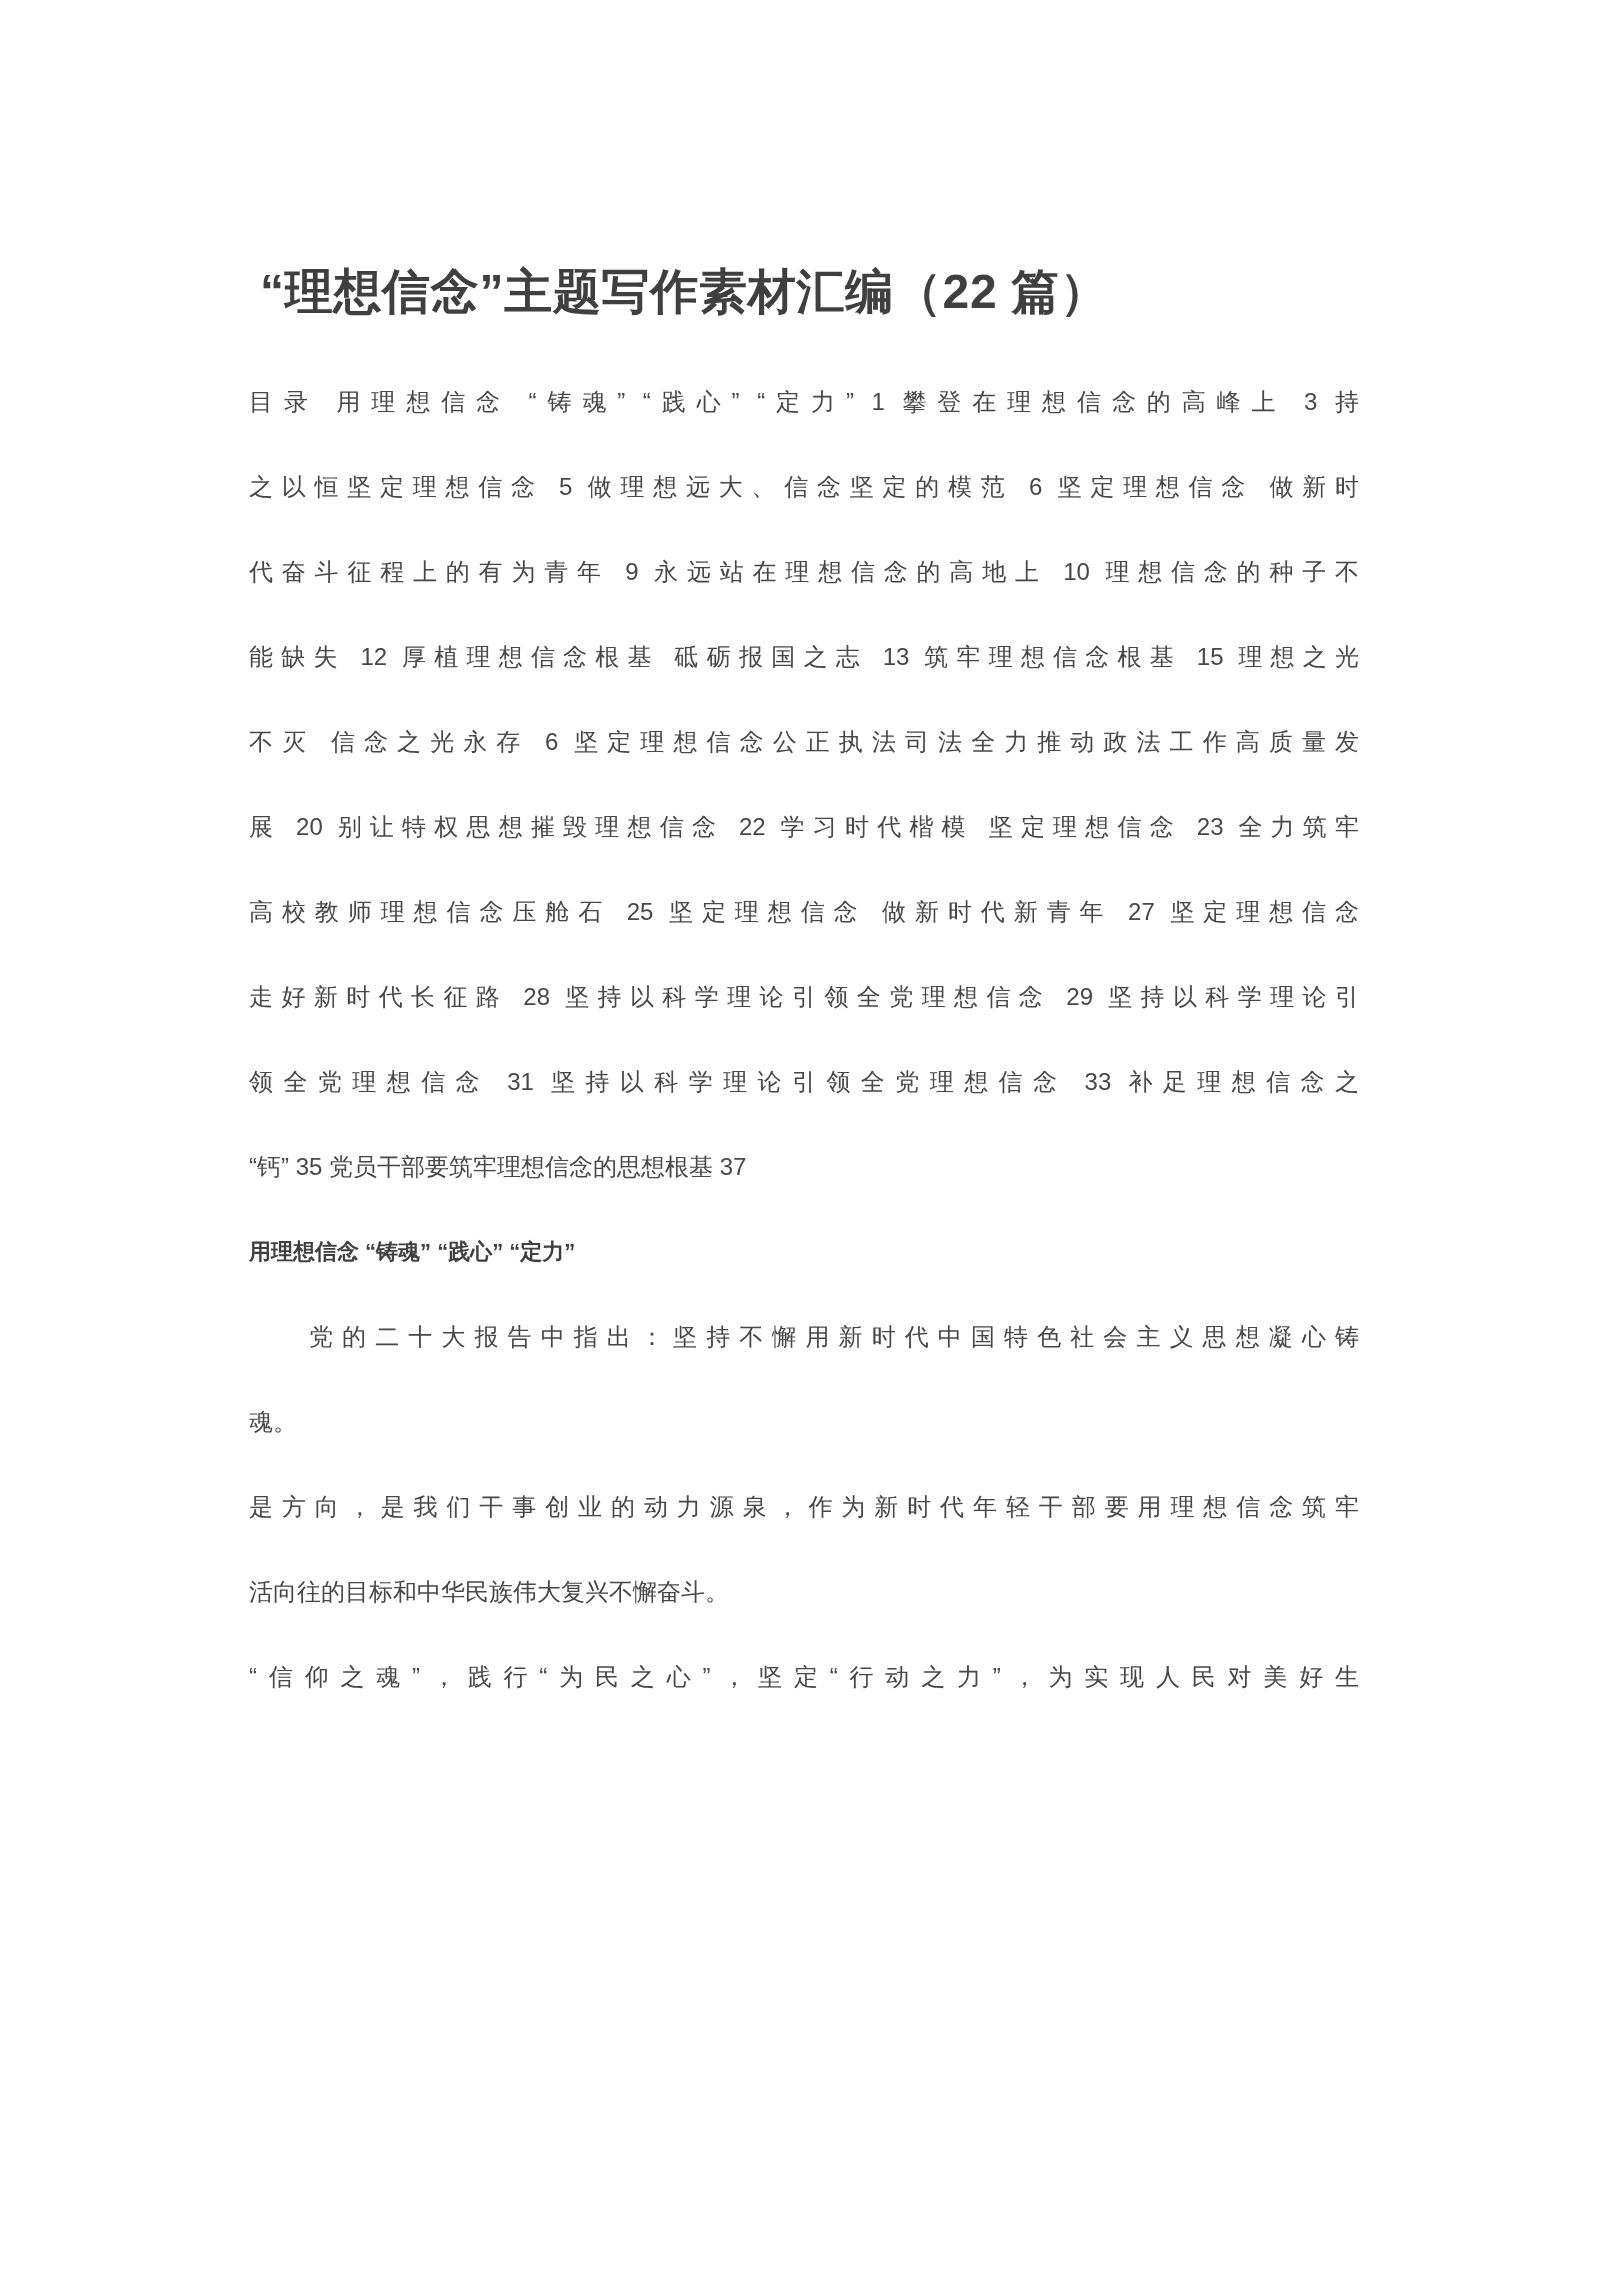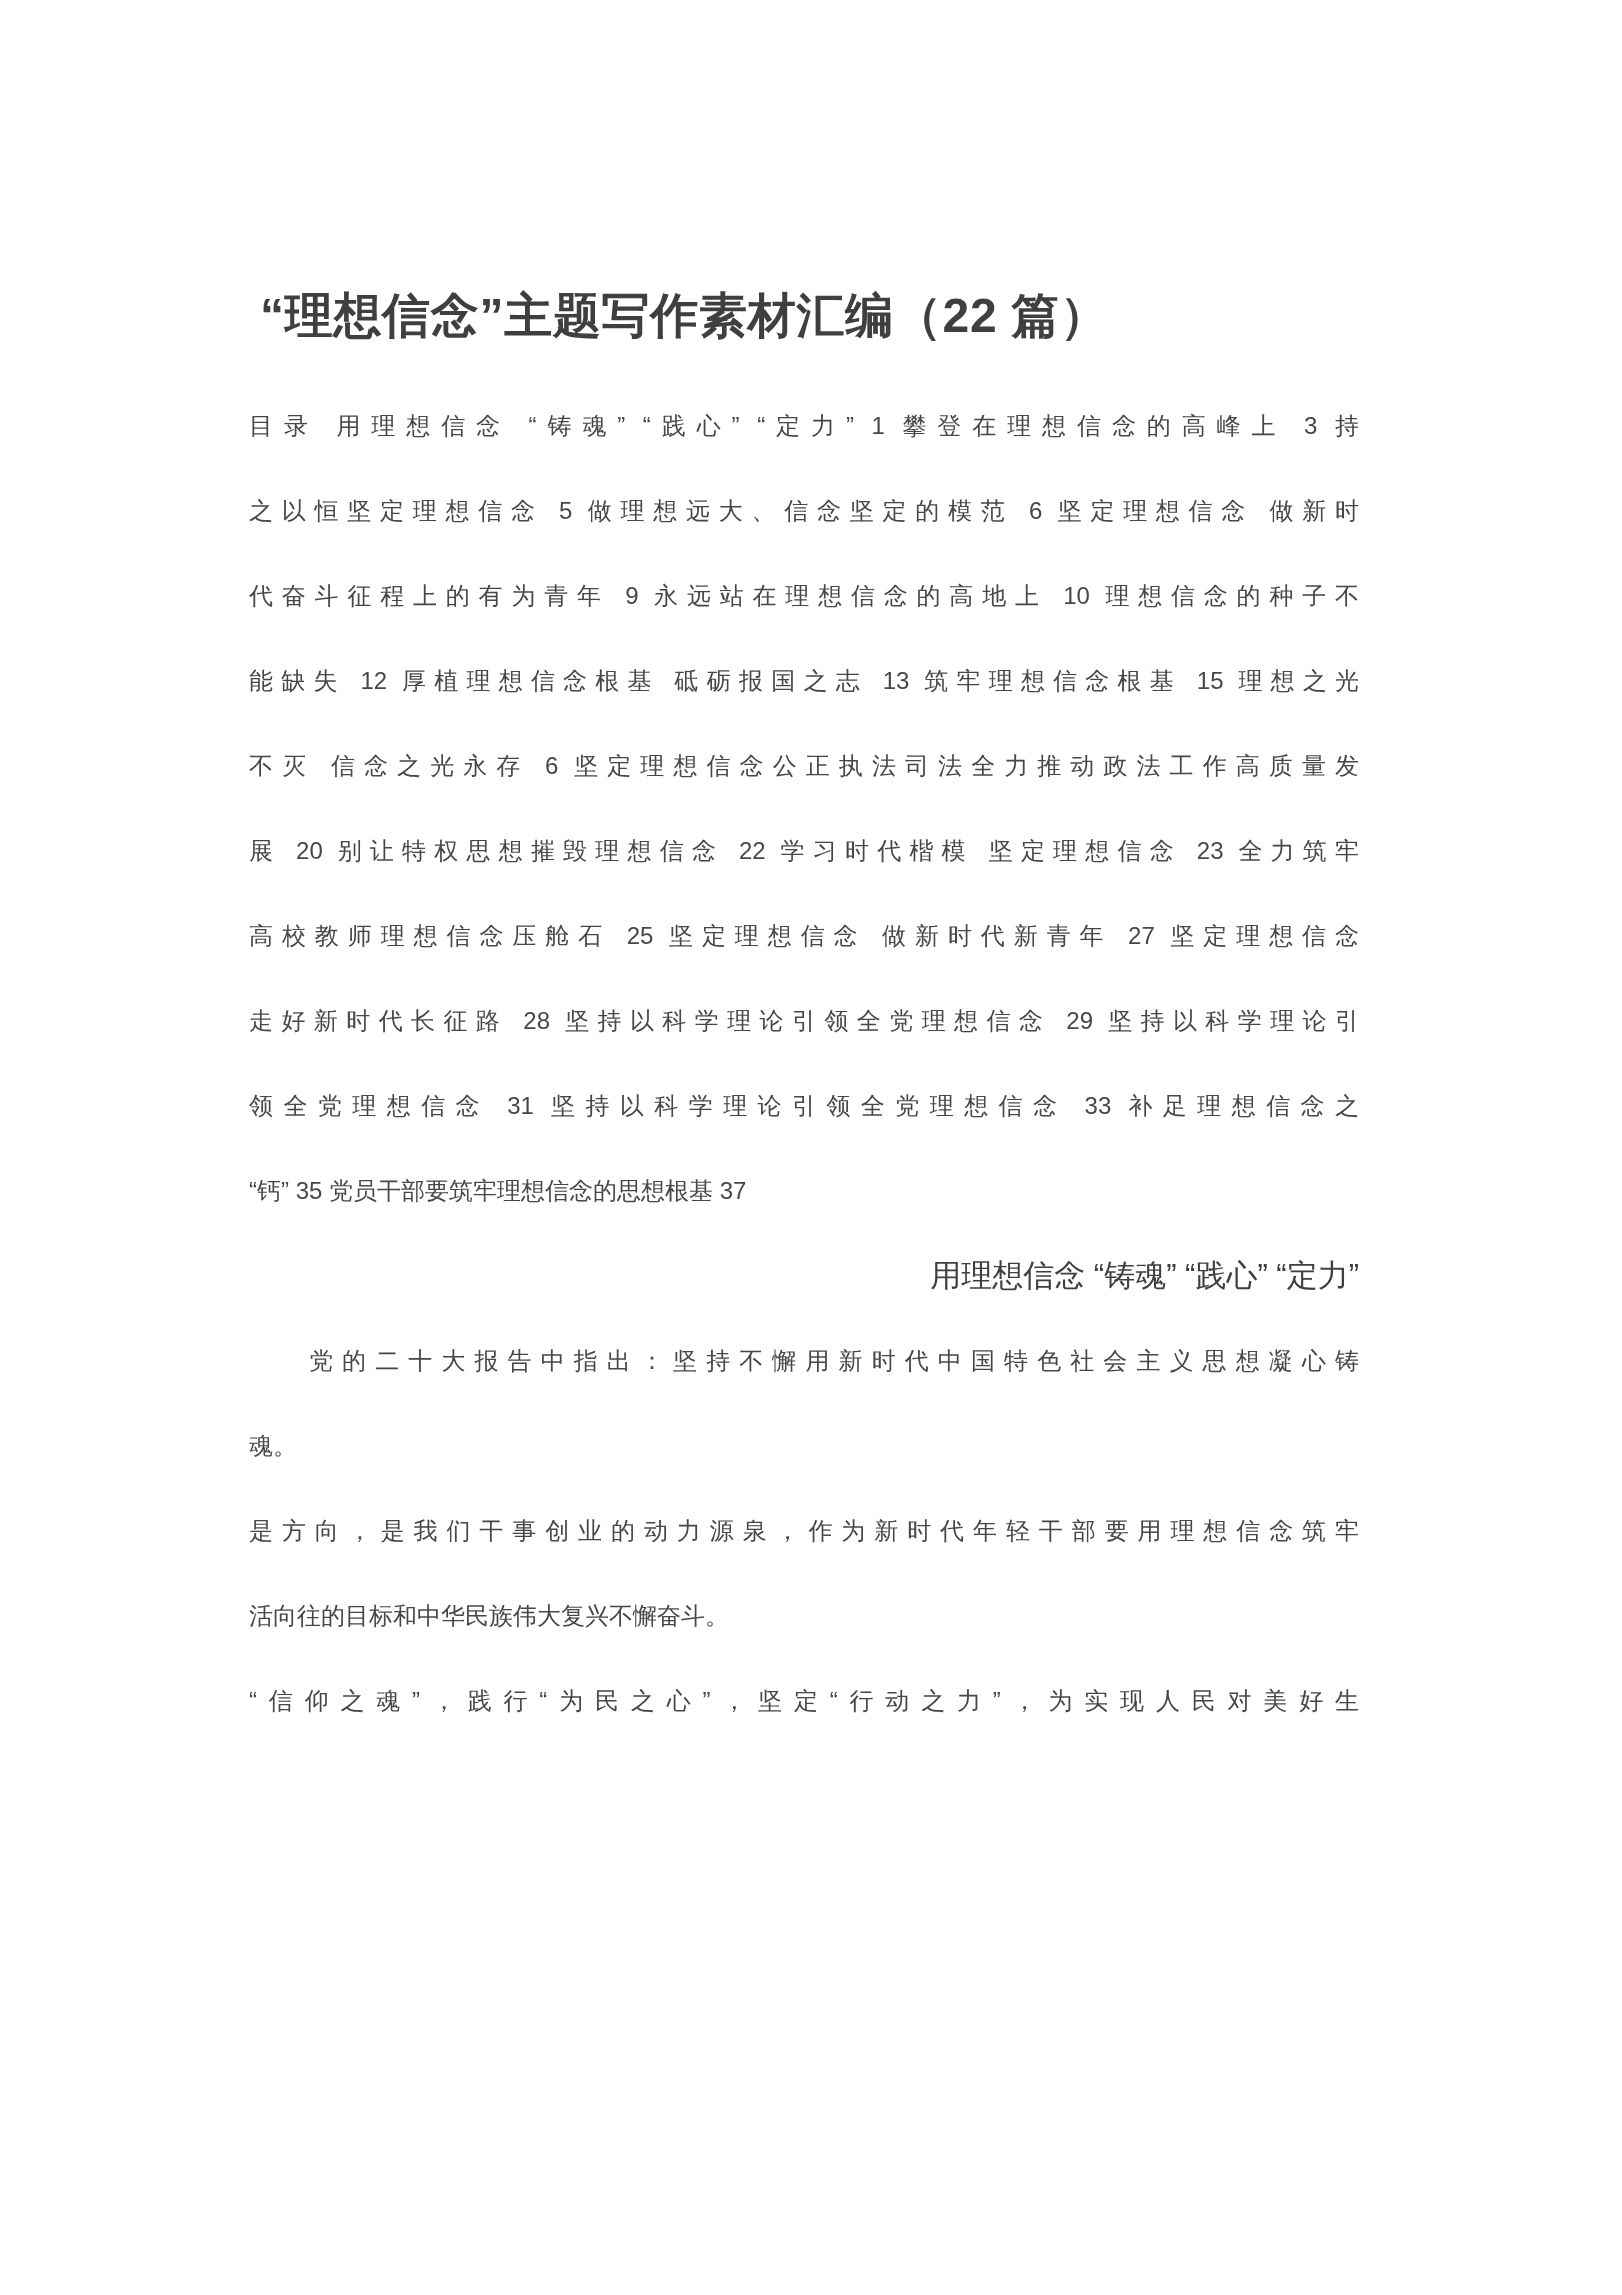--- a/index.html
+++ b/index.html
@@ -7,21 +7,20 @@
     padding: 0;
     background: #ffffff;
   }
   .page {
     position: relative;
     width: 1623px;
     height: 1952px;
     background: #ffffff;
     overflow: hidden;
     font-family: "Liberation Sans", "DejaVu Sans", sans-serif;
-    margin-top: 24px;
   }
   .doc-title {
     position: absolute;
     left: 260px;
     top: 260px;
     margin: 0;
     font-size: 48px;
     font-weight: 700;
     color: #3f3f3f;
     letter-spacing: 0.7px;
@@ -43,25 +42,25 @@
   }
   .line.just {
     text-align: justify;
     text-align-last: justify;
   }
   .line.indent {
     text-indent: 60px;
   }
   .section-heading {
     margin: 0;
-    font-size: 31px;
+    font-size: 22px;
     line-height: 85px;
-    font-weight: 400;
+    font-weight: 700;
     color: #3f3f3f;
-    text-align: right;
+    text-align: left;
   }
 </style>
 </head>
 <body>
 
 <div class="page">
   <h1 class="doc-title">“理想信念”主题写作素材汇编（22 篇）</h1>
 
   <div class="flow">
     <div class="para">

